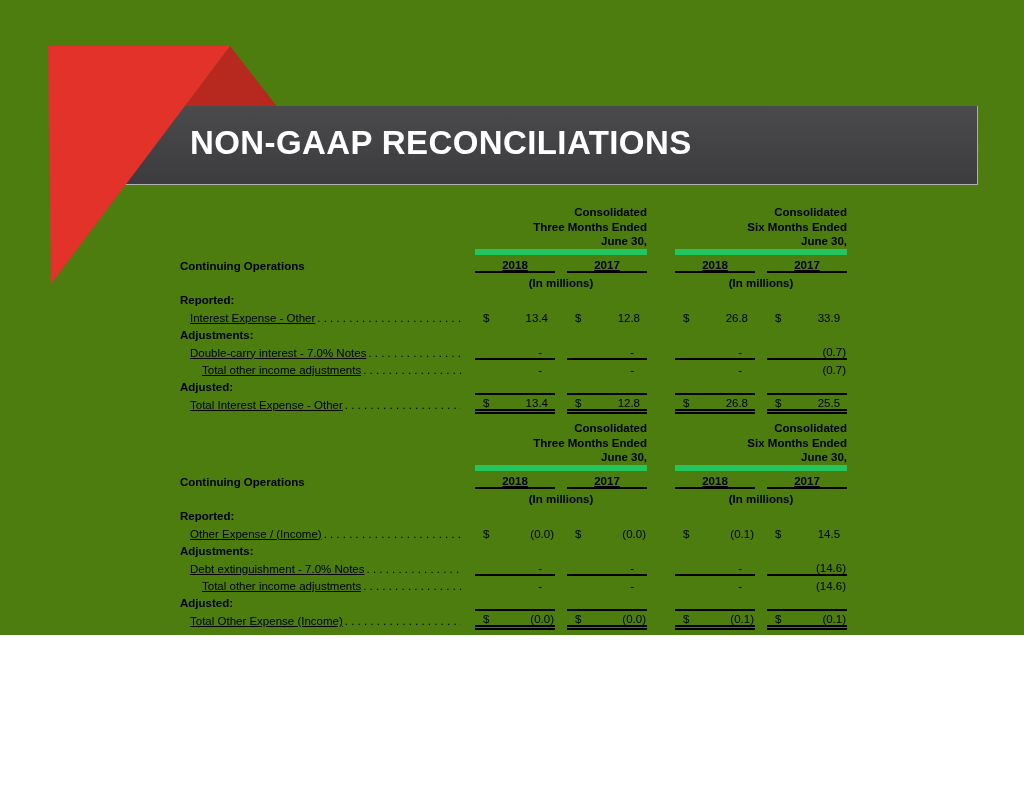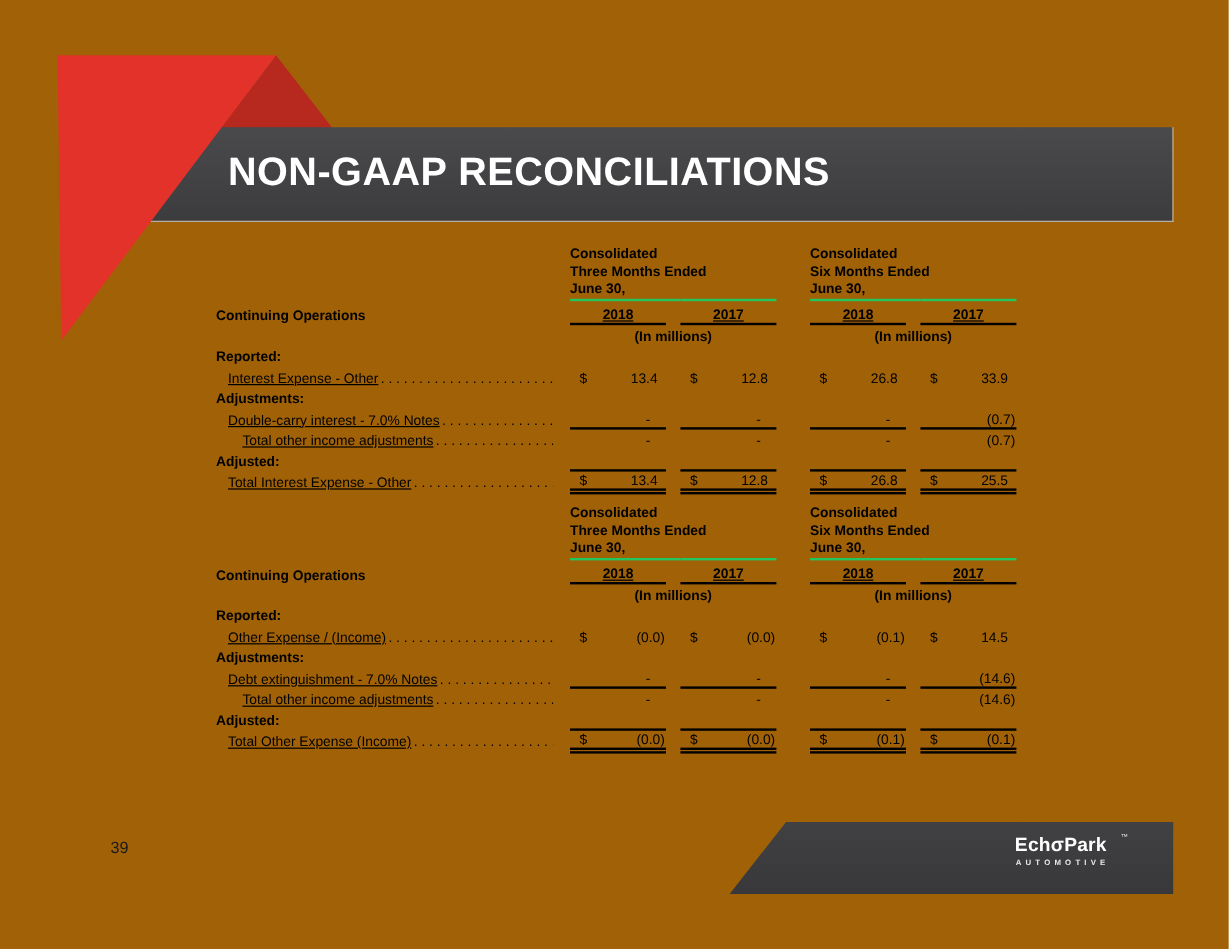--- a/index.html
+++ b/index.html
@@ -1,18 +1,18 @@
 <!DOCTYPE html>
 <html><head>
 <meta charset="utf-8">
 <style>
   html,body { margin:0; padding:0; background:#ffffff; }
   .stage {
-    position:relative; width:1024px; height:791px; overflow:hidden;
-    background:#a16207; font-family:"Liberation Sans","DejaVu Sans",sans-serif;
+    position:relative; width:1024px; height:635px; overflow:hidden;
+    background:#4d7c0f; font-family:"Liberation Sans","DejaVu Sans",sans-serif;
   }
   
   .deco { position:absolute; left:40px; top:40px; width:250px; height:250px; }
   .deco-back  { z-index:1; }
   .deco-front { z-index:3; }
   
   .banner {
     position:absolute; left:118px; top:106px; width:859px; height:78px; z-index:2;
     background:linear-gradient(180deg,#4a4a4d 0%,#3c3c3e 100%);
     border-right:1px solid #b0b0b0; border-bottom:1px solid #b0b0b0;
@@ -20,21 +20,21 @@
   .banner-title {
     position:absolute; left:190px; top:124px; z-index:4;
     color:#ffffff; font-size:33px; font-weight:bold; letter-spacing:0.4px; white-space:nowrap;
   }
   
   .tbl-pos { position:absolute; left:180px; width:668px; z-index:5; }
   .tbl1 { top:205px; }
   .tbl2 { top:421px; }
   table.fin { border-collapse:collapse; table-layout:fixed; width:667px; font-size:11.5px; color:#000; }
   table.fin td { padding:0; vertical-align:bottom; }
-  td.ghead { text-align:left; font-weight:bold; border-bottom:2px solid #22c55e; padding-bottom:1px; }
+  td.ghead { text-align:right; font-weight:bold; border-bottom:6px solid #22c55e; padding-bottom:1px; }
   td.ghead div { line-height:14.5px; white-space:nowrap; }
   tr.yr { height:20px;margin-top:43px; }
   td.year { text-align:center; font-weight:bold; border-bottom:2px solid #000;text-decoration:underline; }
   td.rowhead { font-weight:bold; white-space:nowrap; }
   tr.un { height:17px; }
   td.units { text-align:center; font-weight:bold; }
   tr.bodyrow { height:17.5px; }
   td.section { font-weight:bold; }
   .lblrow { display:flex; align-items:baseline; overflow:hidden; padding-right:14px; }
   .lab { white-space:nowrap;text-decoration:underline; }

